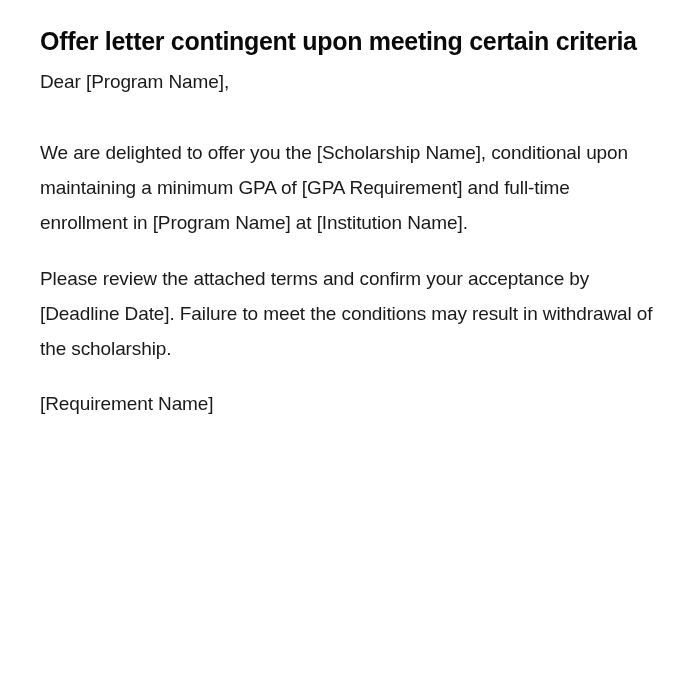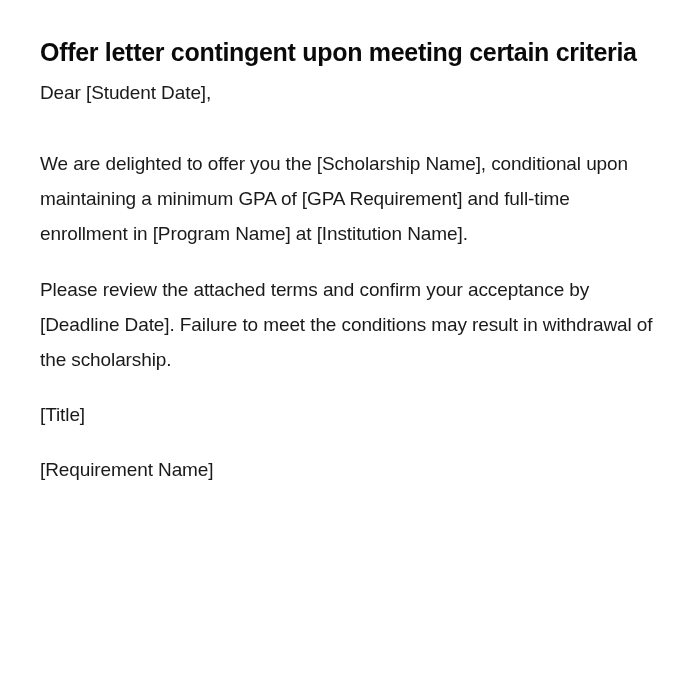--- a/index.html
+++ b/index.html
@@ -8,21 +8,21 @@
       background: #ffffff;
       width: 700px;
       height: 700px;
       overflow: hidden;
     }
     .page {
       position: relative;
       width: 700px;
       height: 700px;
       box-sizing: border-box;
-      padding: 30px 40px 0 40px;
+      padding: 19px 40px 0 40px;
       color: #111111;
       font-family: "Liberation Sans", "DejaVu Sans", sans-serif;
     }
     .title {
       font-size: 25px;
       font-weight: bold;
       line-height: 44px;
       margin: 0;
       letter-spacing: -0.3px;
       color: #0a0a0a;
@@ -38,18 +38,17 @@
     .p1 { margin-top: 36px; }
     .p2 { margin-top: 21px; }
     .closing { margin-top: 20px; }
     .sig { margin-top: 20px; }
   </style>
 </head>
 <body>
 
 <div class="page">
   <h1 class="title">Offer letter contingent upon meeting certain criteria</h1>
-  <p class="para greeting">Dear [Student Date],</p>
+  <p class="para greeting">Dear [Program Name],</p>
   <p class="para p1">We are delighted to offer you the [Scholarship Name], conditional upon maintaining a minimum GPA of [GPA Requirement] and full-time enrollment in [Program Name] at [Institution Name].</p>
   <p class="para p2">Please review the attached terms and confirm your acceptance by [Deadline Date]. Failure to meet the conditions may result in withdrawal of the scholarship.</p>
-  <p class="para sig">[Title]</p>
   <p class="para sig">[Requirement Name]</p>
 </div>
 
 </body></html>

